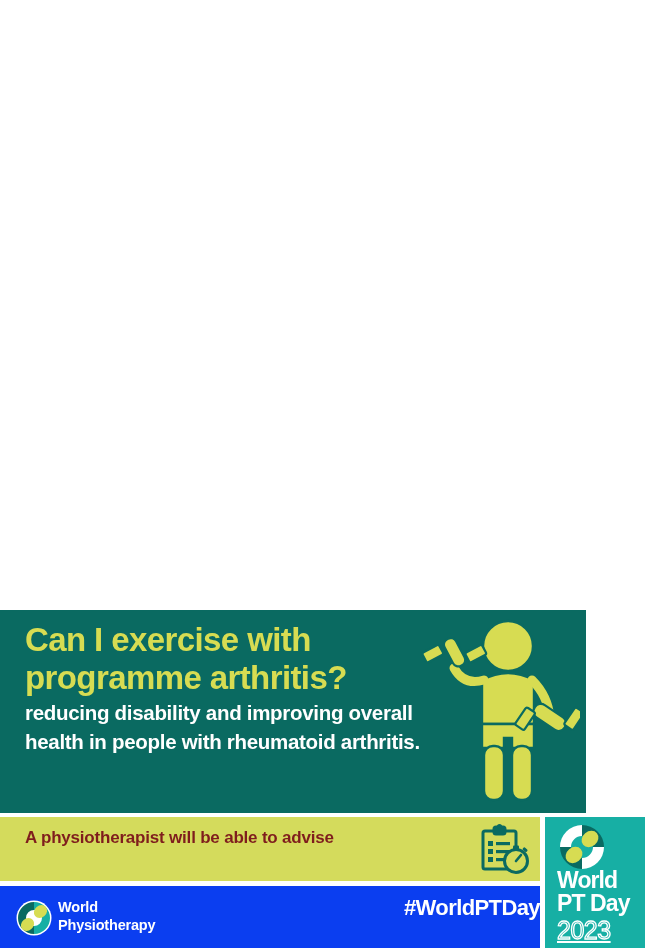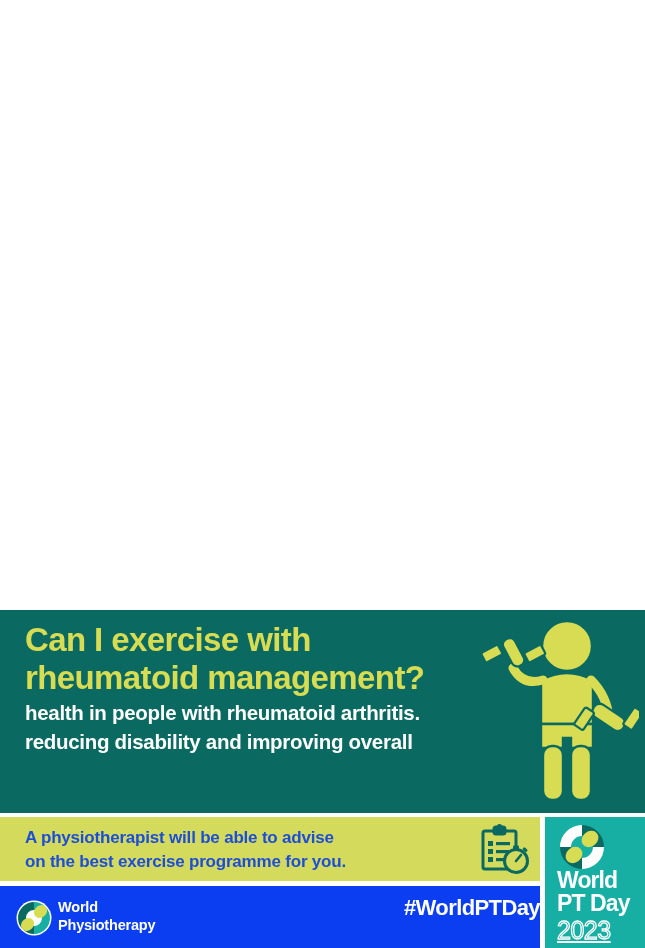--- a/index.html
+++ b/index.html
@@ -21,21 +21,21 @@
     left: 0; top: 0;
     width: 645px;
     height: 610px;
     background: #ffffff;
   }
 
   
   #hero-panel {
     position: absolute;
     left: 0; top: 610px;
-    width: 645px;
+    width: 586px;
     height: 203px;
     background: #0a6a61;
     overflow: hidden;
   }
   #hero-text-block {
     position: absolute;
     left: 25px;
     top: 11px;
     width: 480px;
   }
@@ -73,21 +73,21 @@
     left: 0; top: 817px;
     width: 540px;
     height: 64px;
     background: #d4db5c;
   }
   #advice-text {
     position: absolute;
     left: 25px;
     top: 9px;
     width: 440px;
-    color: #1d4ed8;
+    color: #7f1d1d;
     font-size: 17px;
     font-weight: bold;
     line-height: 1.42;
     letter-spacing: -0.2px;
     white-space: nowrap;
   }
   #clipboard-stopwatch-icon {
     position: absolute;
     right: 8px;
     top: 6px;
@@ -184,23 +184,23 @@
 </style>
 </head>
 <body>
 
 <div id="blank-canvas"></div>
 
 <div id="hero-panel">
 
   <div id="hero-text-block">
     <div class="hero-heading">Can I exercise with</div>
-    <div class="hero-heading">rheumatoid management?</div>
+    <div class="hero-heading">programme arthritis?</div>
+    <div class="hero-body" style="margin-top:0">reducing disability and improving overall</div>
     <div class="hero-body" style="margin-top:0">health in people with rheumatoid arthritis.</div>
-    <div class="hero-body" style="margin-top:0">reducing disability and improving overall</div>
   </div>
 
   <svg id="exercise-figure" viewBox="0 0 160 190">
     <g fill="#d7dc52" stroke="#0a6a61" stroke-width="2.4">
 
       <circle cx="88" cy="28" r="25"></circle>
 
       <path d="M62 62 Q88 48 114 62 L114 106 L62 106 Z"></path>
 
       <path d="M62 106 L114 106 L114 130 L92 130 L92 120 L84 120 L84 130 L62 130 Z"></path>
@@ -223,21 +223,20 @@
       <rect x="112" y="92" width="36" height="15" rx="7" transform="rotate(34 130 99)"></rect>
       <rect x="100" y="90" width="11" height="21" rx="2" transform="rotate(34 105 100)"></rect>
       <rect x="149" y="90" width="11" height="21" rx="2" transform="rotate(34 154 100)"></rect>
     </g>
   </svg>
 </div>
 
 <div id="advice-band">
   <div id="advice-text">
     <div>A physiotherapist will be able to advise</div>
-    <div>on the best exercise programme for you.</div>
   </div>
 
   <svg id="clipboard-stopwatch-icon" viewBox="0 0 54 52">
     <g stroke="#0a6a61" fill="none" stroke-width="3">
 
       <rect x="5" y="8" width="33" height="38" rx="2"></rect>
 
       <rect x="16" y="4" width="11" height="7" rx="2" fill="#0a6a61"></rect>
       <circle cx="21.5" cy="3.5" r="2.6" fill="#0a6a61" stroke="none"></circle>
     </g>

